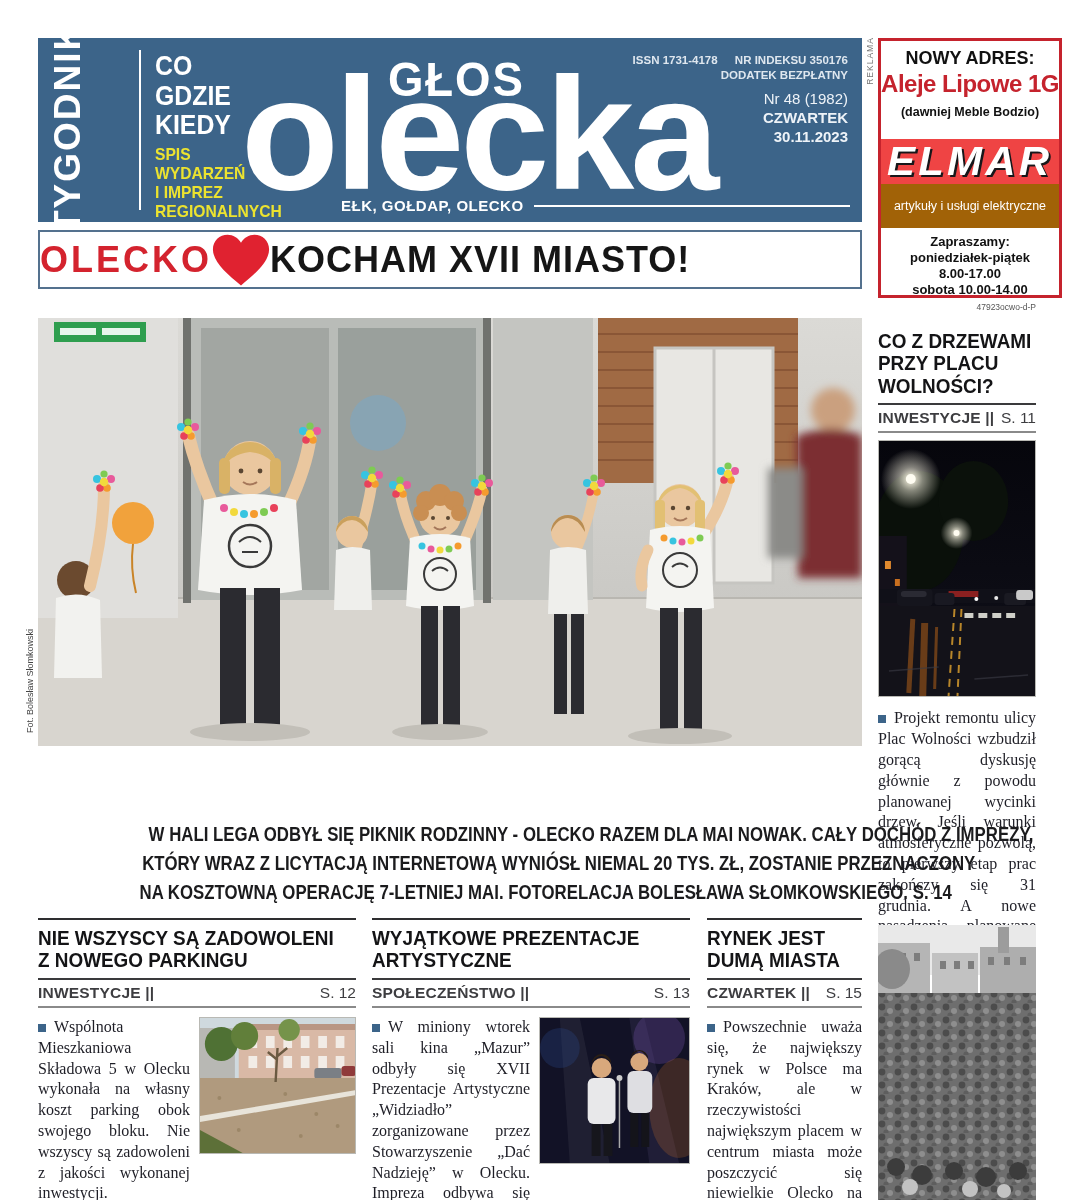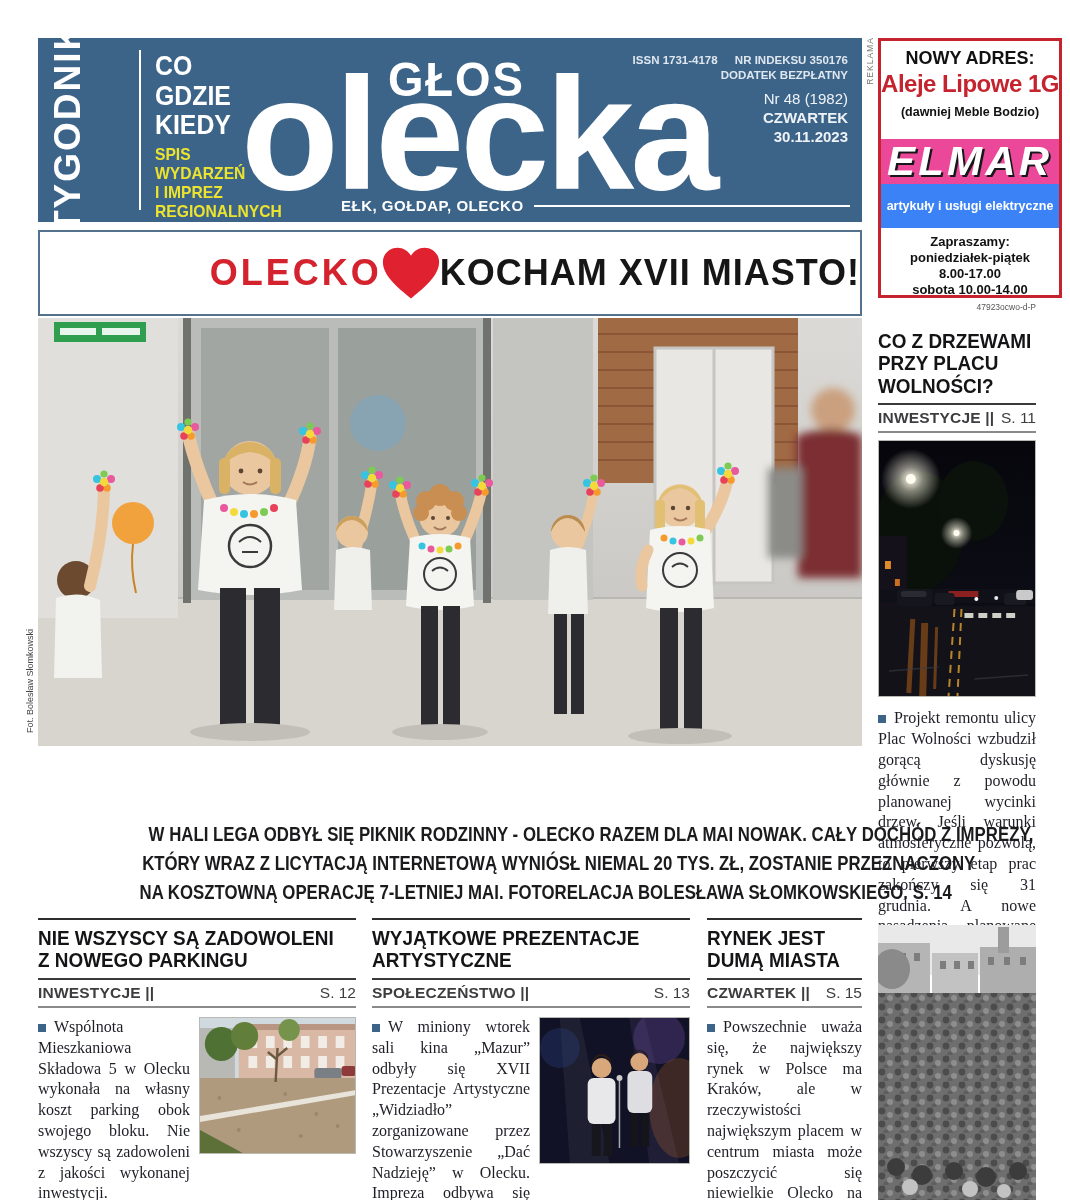--- a/index.html
+++ b/index.html
@@ -31,30 +31,30 @@
 
   
   .reklama-vert { position:absolute; left:840px; top:56px; width:60px; transform:rotate(-90deg);
                   font-size:8.5px; color:#777; letter-spacing:1px; text-align:center; }
   .ad-box { position:absolute; left:878px; top:38px; width:184px; height:260px; border:3px solid #c5232d;
             box-sizing:border-box; background:#fff; display:flex; flex-direction:column; overflow:hidden; }
   .ad-top { text-align:center; padding-top:7px; }
   .ad-l1 { font-size:18px; font-weight:800; color:#111; }
   .ad-l2 { font-size:24px; font-weight:800; color:#c5232d; margin-top:1px; letter-spacing:-.5px; }
   .ad-l3 { font-size:12.5px; font-weight:800; color:#111; margin-top:7px; }
-  .ad-brand { margin-top:20px; background:#ec4899; height:58px; display:flex; align-items:flex-end; justify-content:center; }
+  .ad-brand { margin-top:20px; background:#ef4444; height:58px; display:flex; align-items:flex-end; justify-content:center; }
   .ad-brand span { color:#fff; font-size:40px; font-weight:800; font-style:italic; letter-spacing:3px;
                    text-shadow:2px 2px 0 #17171a; transform:scaleX(1.05); }
-  .ad-tag { background:#3b82f6; color:#fff; text-align:center; font-size:12.5px; padding:15px 0;font-weight:bold; }
+  .ad-tag { background:#a16207; color:#fff; text-align:center; font-size:12.5px; padding:15px 0; }
   .ad-hours { text-align:center; font-weight:800; font-size:13px; line-height:1.22; padding-top:6px; color:#111; }
   .ad-code { position:absolute; left:878px; top:302px; width:158px; text-align:right; font-size:8.5px; color:#555; }
 
   
-  .banner { position:absolute; left:38px; top:230px; width:824px; height:86px; box-sizing:border-box;
-            border:2px solid #54718e; background:#fff; display:flex; align-items:center; justify-content:flex-end; }
+  .banner { position:absolute; left:38px; top:230px; width:824px; height:59px; box-sizing:border-box;
+            border:2px solid #54718e; background:#fff; display:flex; align-items:center; justify-content:flex-start; }
   .banner-olecko { color:#d4232e; font-size:36px; font-weight:800; letter-spacing:3px; }
   .banner-heart { width:58px; height:54px; flex:0 0 auto; }
   .banner-slogan { color:#161616; font-size:36px; font-weight:800; letter-spacing:1px; }
 
   
   .main-photo { position:absolute; left:38px; top:318px; width:824px; height:428px; overflow:hidden; background:#d5d4d0; }
   .photo-credit { position:absolute; left:-35px; top:676px; width:130px; transform:rotate(-90deg);
                   font-size:9px; color:#444; text-align:center; }
 
   

